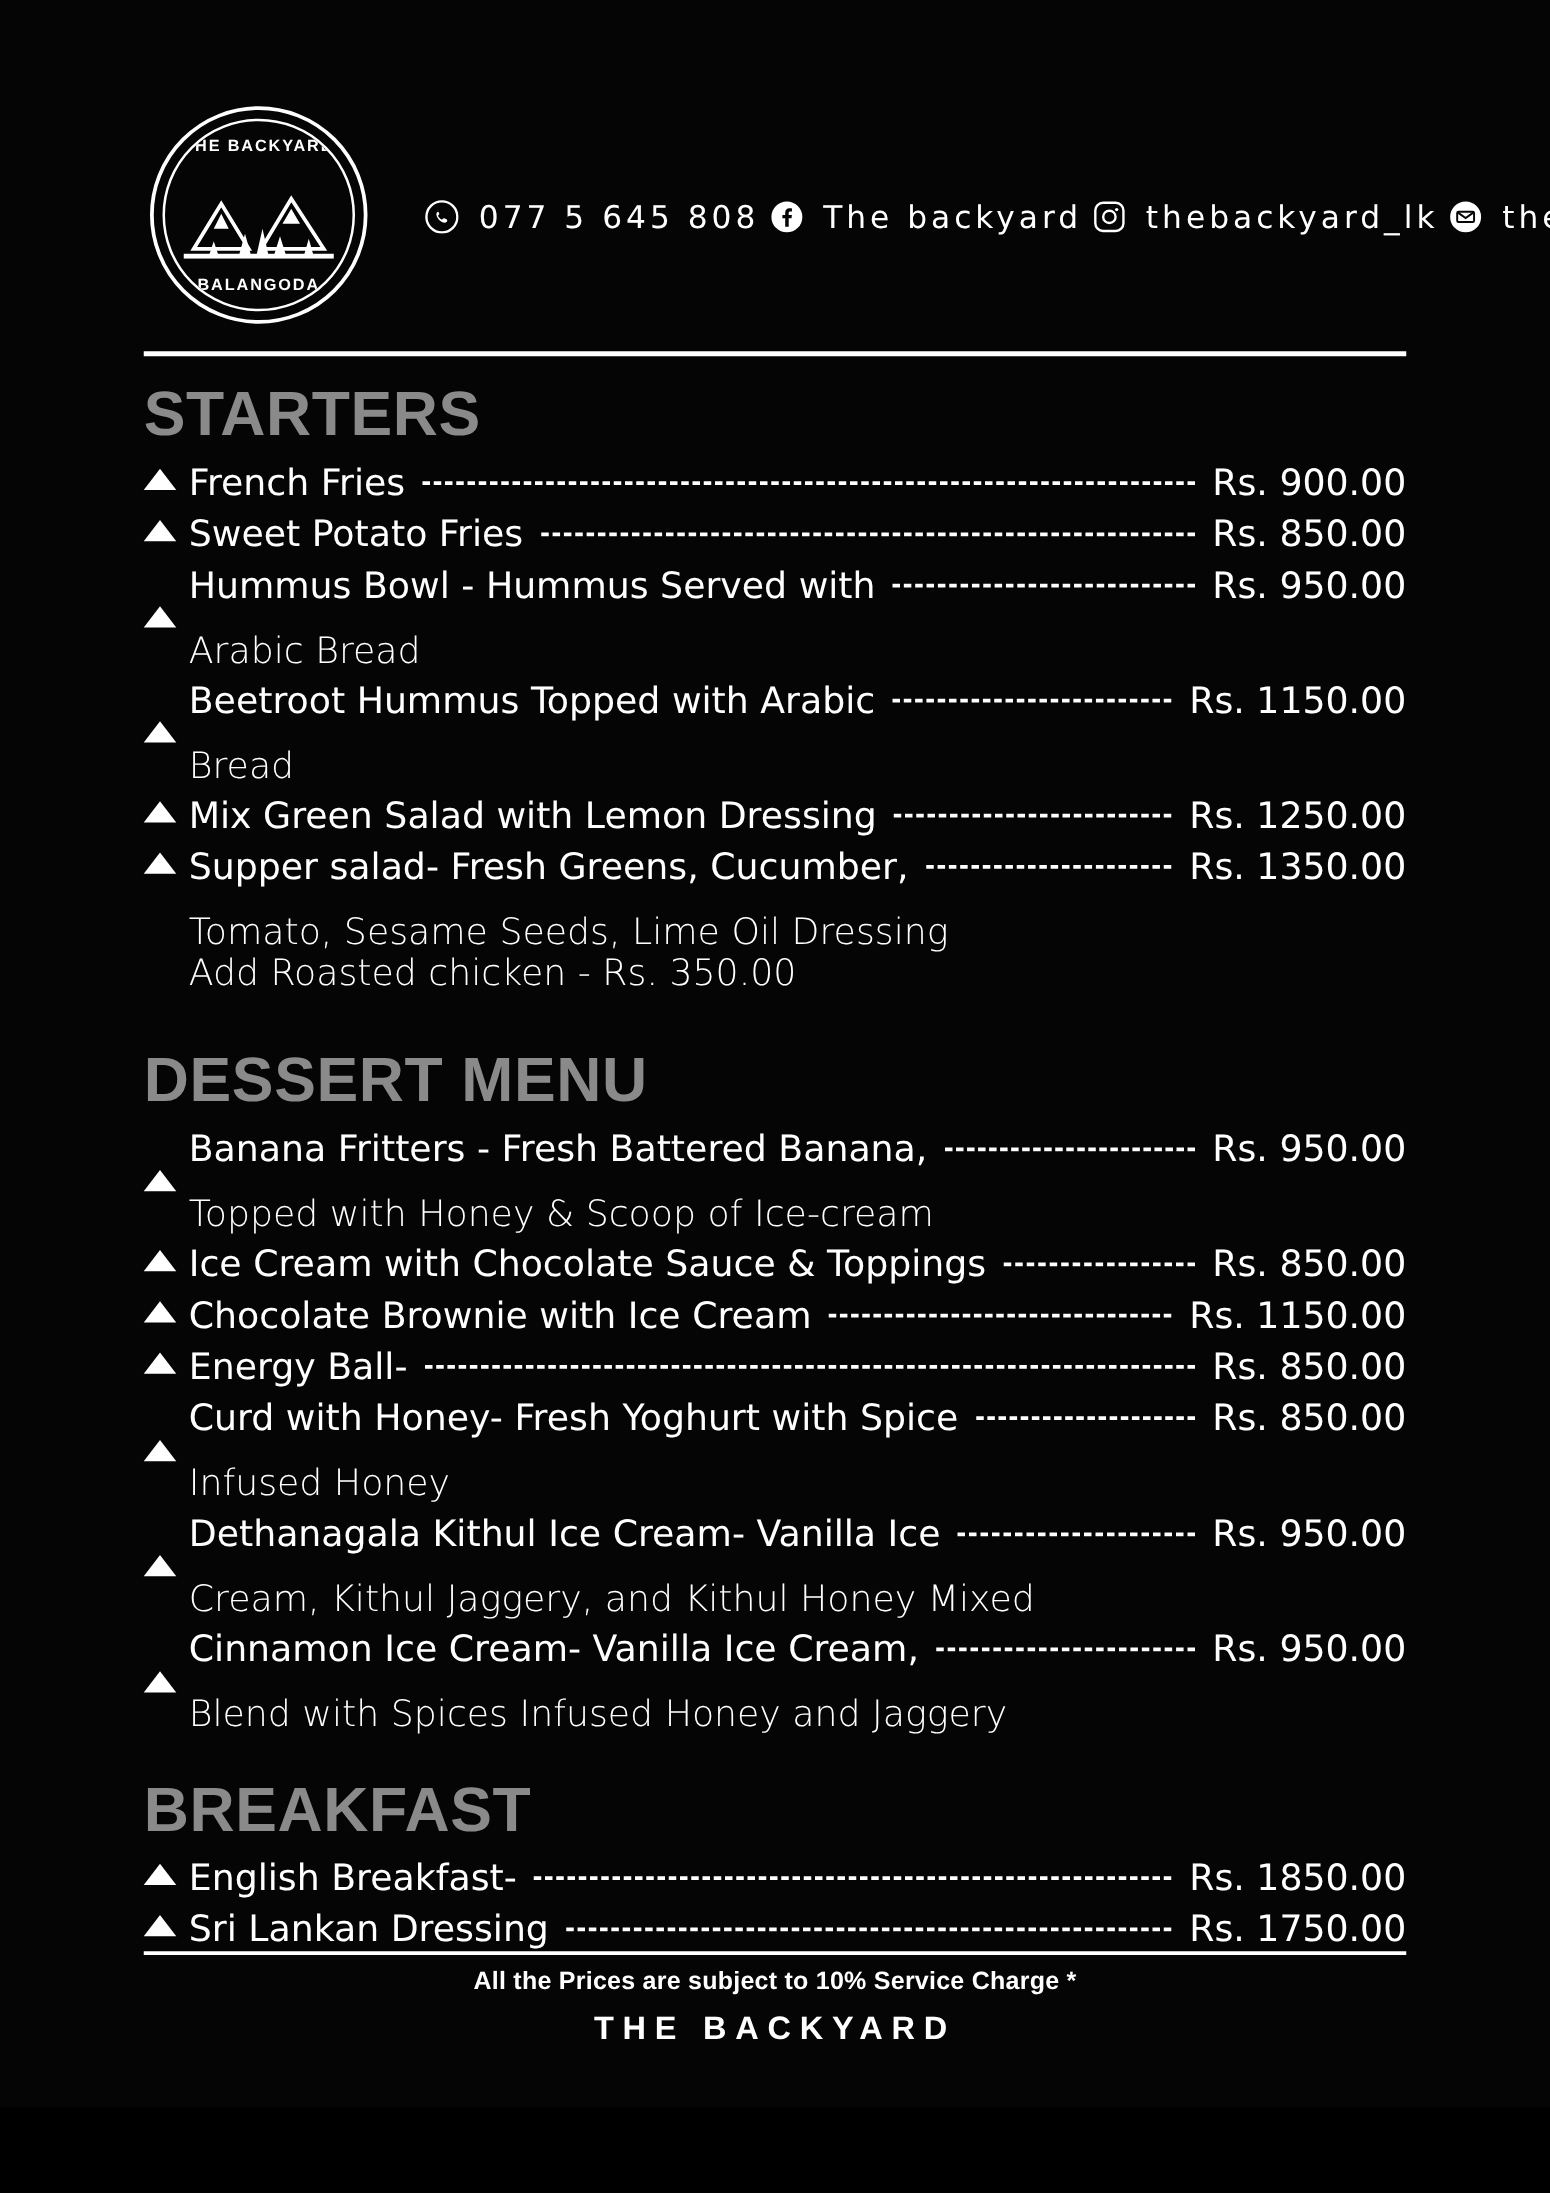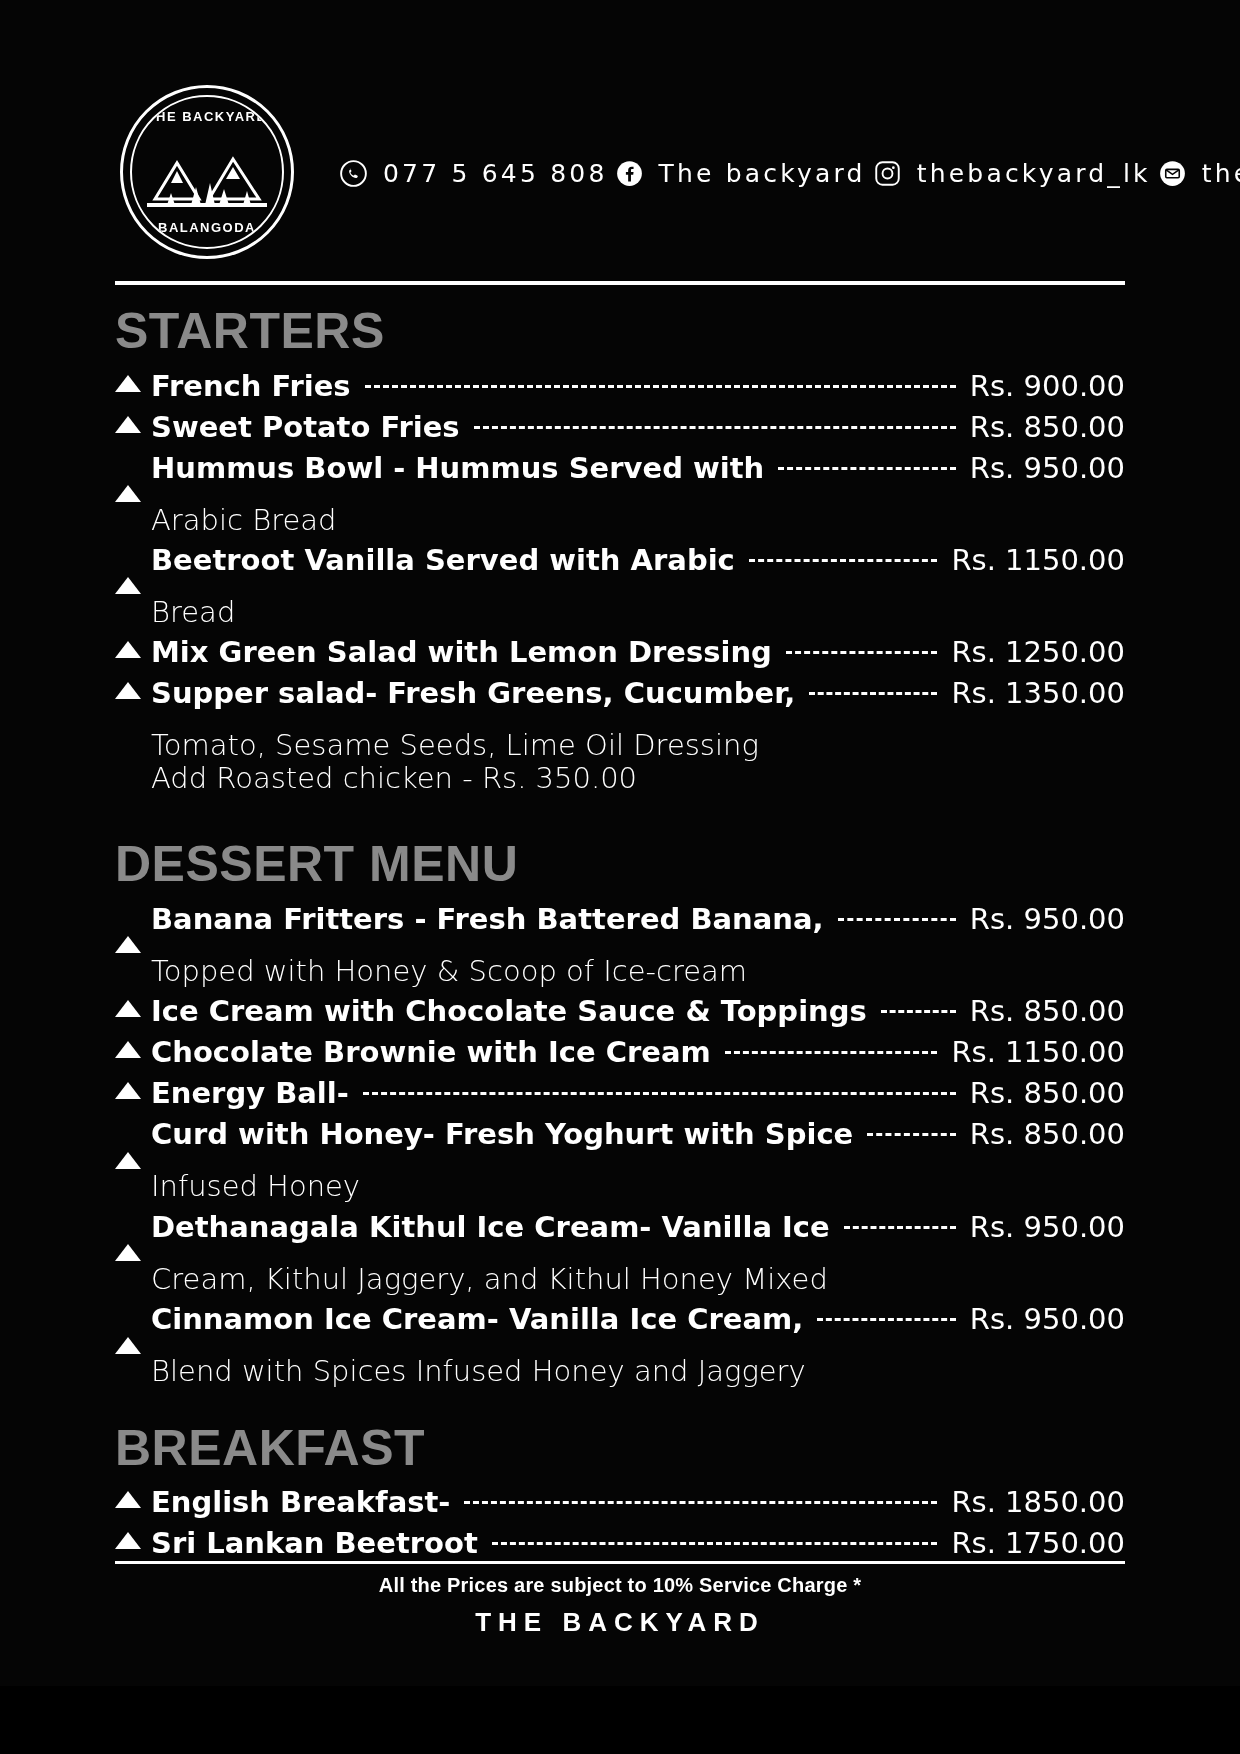--- a/index.html
+++ b/index.html
@@ -140,21 +140,21 @@
     min-width: 0;
   }
   .line-main {
     display: flex;
     align-items: baseline;
   }
   .name {
     font-size: 29px;
     color: #ffffff;
     font-family: "DejaVu Sans", sans-serif;
-    font-weight: 700;
+    font-weight: 400;
     white-space: nowrap;
   }
   .dots {
     flex: 1 1 auto;
     margin: 0 14px;
     border-bottom: 3px dashed #ffffff;
     position: relative;
     top: -8px;
     min-width: 24px;
   }
@@ -322,21 +322,21 @@
           <div class="subline">Arabic Bread</div>
         </div>
       </div>
 
       <div class="item two-line">
         <div class="bullet">
             <div class="tri"></div>
           </div>
         <div class="item-body">
           <div class="line-main">
-            <span class="name">Beetroot Vanilla Served with Arabic</span>
+            <span class="name">Beetroot Hummus Topped with Arabic</span>
             <span class="dots"></span>
             <span class="price">Rs. 1150.00</span>
           </div>
           <div class="subline">Bread</div>
         </div>
       </div>
 
       <div class="item">
         <div class="bullet">
             <div class="tri"></div>
@@ -486,21 +486,21 @@
           </div>
         </div>
       </div>
 
       <div class="item">
         <div class="bullet">
             <div class="tri"></div>
           </div>
         <div class="item-body">
           <div class="line-main">
-            <span class="name">Sri Lankan Beetroot</span>
+            <span class="name">Sri Lankan Dressing</span>
             <span class="dots"></span>
             <span class="price">Rs. 1750.00</span>
           </div>
         </div>
       </div>
 
     </div>
   </div>
 
   <div class="footer">

